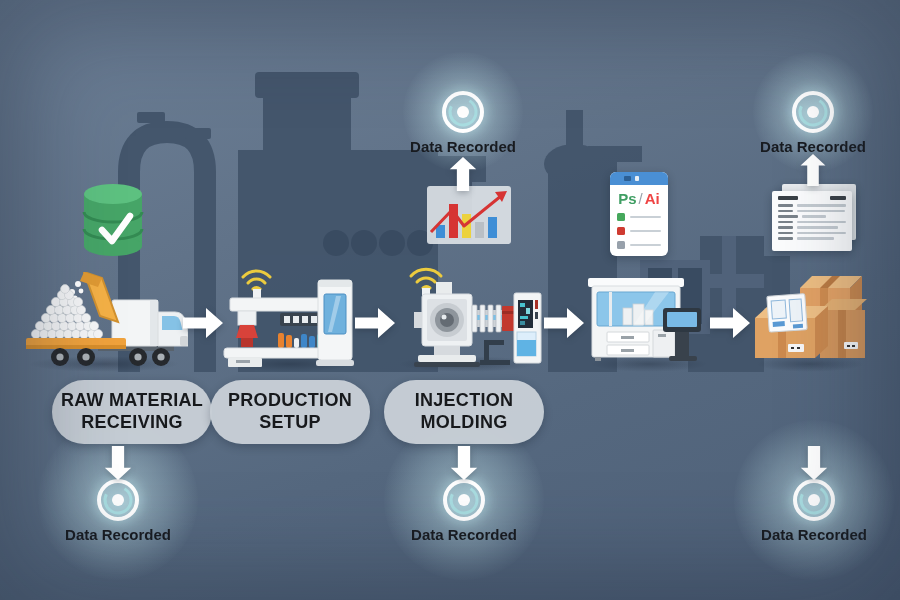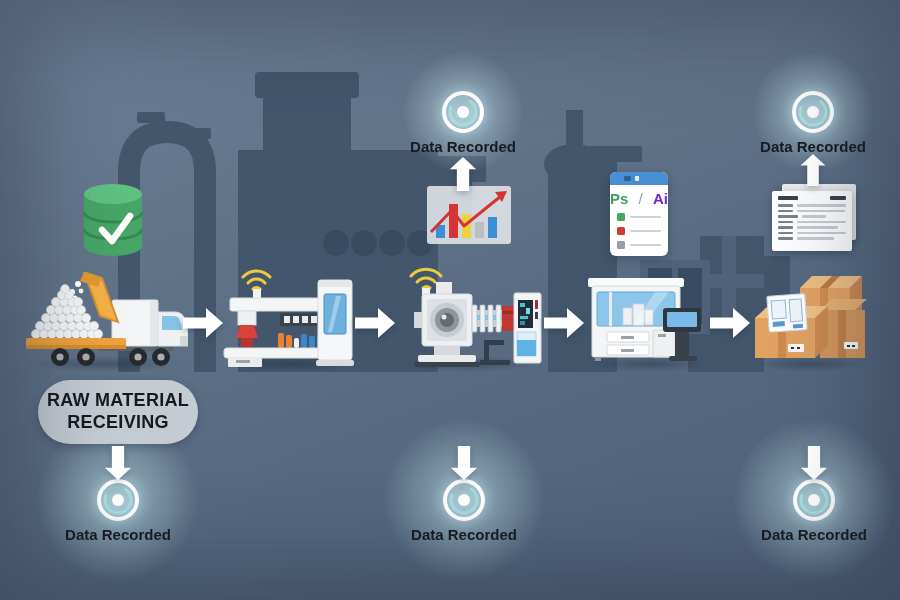--- a/index.html
+++ b/index.html
@@ -33,23 +33,23 @@
   .settings-btn{position:absolute;left:12px;top:55px;width:66px;height:27px;background:#4a8fd4;border-radius:6px;
         color:#fff;font-weight:bold;font-size:10.5px;display:flex;align-items:center;justify-content:center;
         letter-spacing:.5px;box-shadow:0 2px 5px rgba(20,30,45,.3);}
   .settings-sub{position:absolute;left:20px;top:83px;width:38px;height:9px;background:#eef1f3;
         border:1px solid #c9d0d6;border-radius:3px;}
   .log-nub{position:absolute;left:30px;top:93px;width:13px;height:7px;background:#e4e8ec;border-radius:0 0 3px 3px;}
   
   .psai-card{left:610px;top:172px;width:58px;height:84px;border-radius:6px;}
   .psai-header{height:13px;background:#4a8fd4;border-radius:6px 6px 0 0;position:relative;}
   .psai-mark{position:absolute;top:4px;height:5px;border-radius:1px;}
-  .psai-title{display:flex;justify-content:space-between;align-items:baseline;gap:2px;margin-top:5px;
+  .psai-title{display:flex;justify-content:center;align-items:baseline;gap:2px;margin-top:5px;
         font-weight:bold;font-size:15px;}
-  .psai-title .ps{color:#3f9e63;} .psai-title .slash{color:#98a1ab;font-weight:normal;} .psai-title .ai{color:#6d28d9;}
+  .psai-title .ps{color:#3f9e63;} .psai-title .slash{color:#98a1ab;font-weight:normal;} .psai-title .ai{color:#ef4444;}
   .psai-row{margin:6px 7px 0;display:flex;align-items:center;gap:5px;}
   .psai-sq{width:8px;height:8px;border-radius:1.5px;flex:0 0 auto;}
   .psai-ln{height:2.5px;background:#c9d0d6;border-radius:2px;flex:1;}
   
   .report-back{left:782px;top:184px;width:74px;height:56px;border-radius:2px;background:#e9ecef;}
   .report-front{left:772px;top:191px;width:80px;height:60px;border-radius:2px;background:#fbfcfd;
         padding:5px 6px;box-sizing:border-box;}
   .rep-head{display:flex;justify-content:space-between;margin-bottom:4px;}
   .rep-head div{height:4px;background:#3a4147;border-radius:1px;}
   .rep-row{display:flex;gap:4px;margin-top:3px;align-items:center;}
@@ -438,21 +438,23 @@
     </g>
     <g transform="rotate(-4 34 53)">
       <rect x="16" y="35" width="38" height="36" rx="2" fill="#fbfcfd" stroke="#cfd4d8"></rect>
       <rect x="20" y="40" width="14" height="18" fill="#eef4f9" stroke="#8fb8dc"></rect>
       <rect x="38" y="40" width="12" height="22" fill="#eef4f9" stroke="#8fb8dc"></rect>
       <rect x="20" y="61" width="12" height="5" fill="#5a9ad4"></rect>
       <rect x="40" y="65" width="10" height="4" fill="#5a9ad4"></rect>
     </g>
   </svg>
 
-  <div class="abs pill" style="left:38px;">RAW MATERIAL RECEIVING</div>
+  <div class="abs pill" style="left:52px;">RAW MATERIAL RECEIVING</div>
+  <div class="abs pill" style="left:210px;">PRODUCTION SETUP</div>
+  <div class="abs pill" style="left:384px;">INJECTION MOLDING</div>
 
   <svg class="abs arrow" style="left:104px;top:446px;" width="28" height="34" viewBox="0 0 28 36">
     <polygon points="7.5,0 20.5,0 20.5,23 28,23 14,36 0,23 7.5,23" fill="#ffffff"></polygon>
     </svg>
   <svg class="abs marker-icon" style="left:94px;top:476px;" viewBox="0 0 48 48">
     <circle cx="24" cy="24" r="19" fill="none" stroke="#ffffff" stroke-width="4"></circle>
     <circle cx="24" cy="24" r="13" fill="none" stroke="#a9dde1" stroke-width="3" stroke-dasharray="60 22" transform="rotate(-60 24 24)"></circle>
     <circle cx="24" cy="24" r="6" fill="#ffffff"></circle>
   </svg>
   <div class="abs marker-label" style="left:48px;top:526px;">Data Recorded</div>

